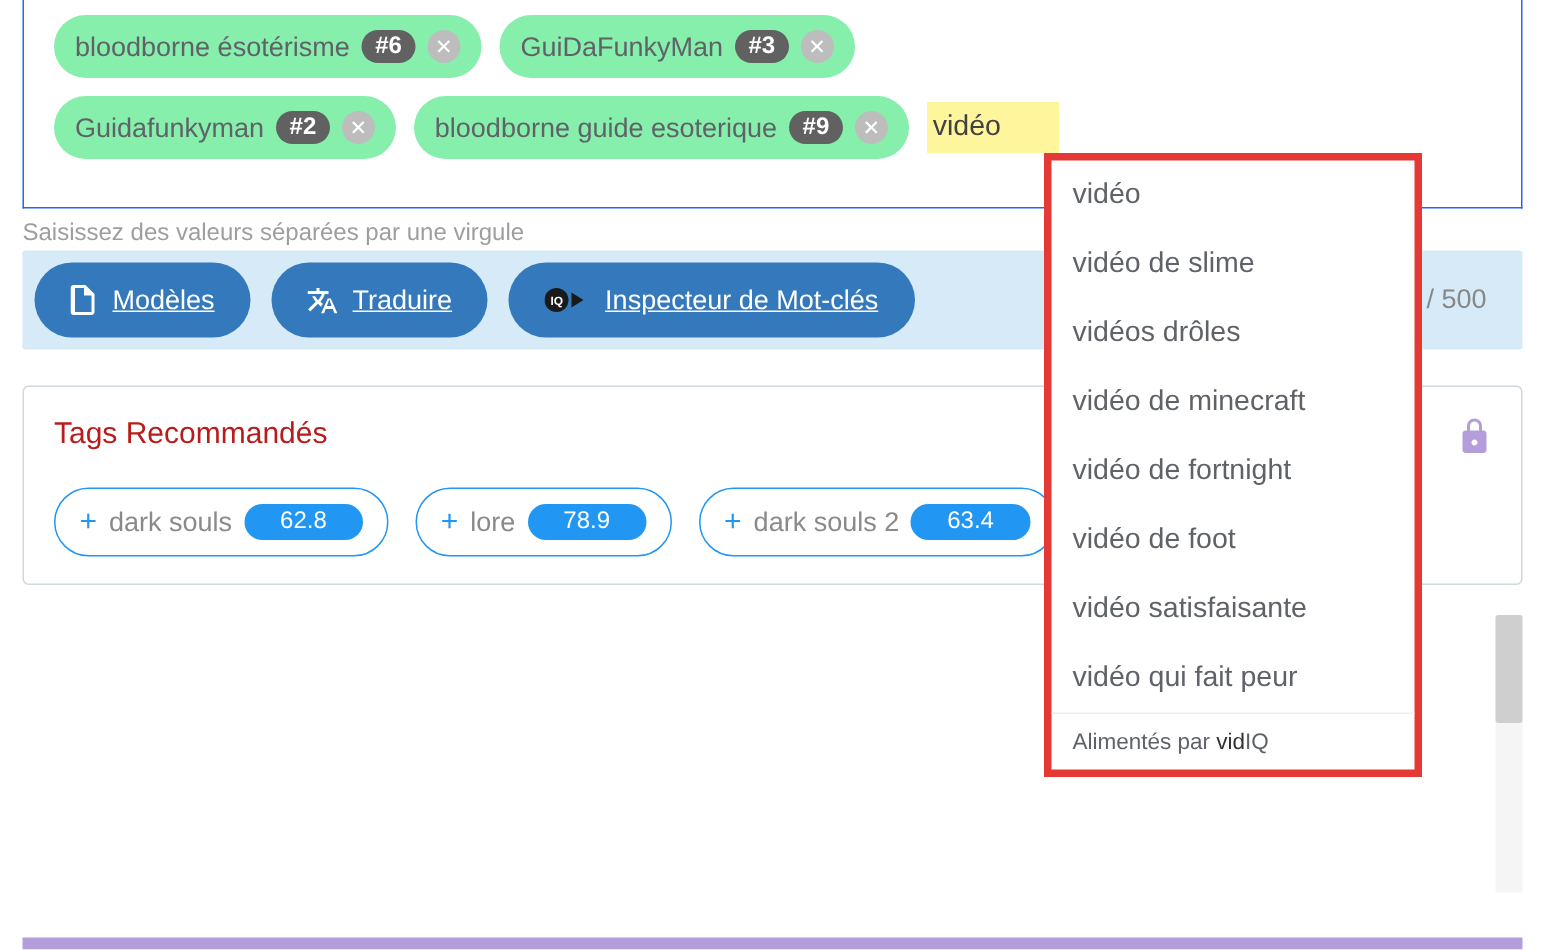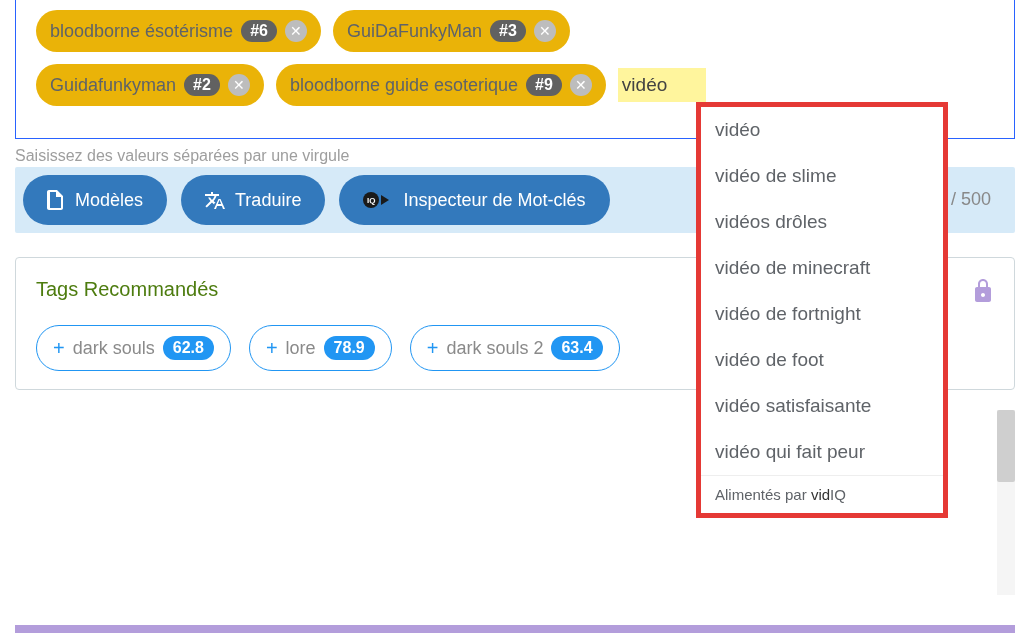--- a/index.html
+++ b/index.html
@@ -1,36 +1,36 @@
 <!DOCTYPE html>
 <html><head>
 <meta charset="utf-8">
 <style>
 * { box-sizing: border-box; margin: 0; padding: 0; }
 body { font-family: -apple-system, BlinkMacSystemFont, Arial, sans-serif; background: #fff; width: 1030px; height: 633px; overflow: hidden; position: relative; }
 .tag-container { border: 1px solid #2962ff; border-top: none; padding: 10px 20px 20px 20px; margin: 0 15px; }
 .tag-row { display: flex; gap: 12px; margin-bottom: 12px; flex-wrap: wrap; align-items: center; }
-.tag-pill { display: inline-flex; align-items: center; background: #eab308; border-radius: 30px; padding: 10px 14px; color: #5f6368; font-size: 18px; gap: 8px; }
+.tag-pill { display: inline-flex; align-items: center; background: #86efac; border-radius: 30px; padding: 10px 14px; color: #5f6368; font-size: 18px; gap: 8px; }
 .tag-badge { background: #616161; color: #fff; border-radius: 14px; padding: 2px 9px; font-size: 16px; font-weight: 600; }
 .tag-close { width: 22px; height: 22px; border-radius: 50%; background: #bdbdbd; color: #fff; display: flex; align-items: center; justify-content: center; font-size: 14px; }
 .tag-input { border: none; outline: none; font-size: 19px; color: #424242; padding: 6px 4px; background: #fff59d; }
 .helper-text { color: #9e9e9e; font-size: 16px; padding: 8px 15px 2px 15px; }
 .toolbar { background: #d6eaf8; margin: 0 15px; padding: 8px; border-radius: 2px; position: relative; }
 .toolbar-row { display: flex; gap: 14px; margin-bottom: 16px; flex-wrap: wrap; }
 .toolbar-row:last-child { margin-bottom: 0; }
-.btn { display: inline-flex; align-items: center; gap: 10px; background: #3379bc; color: #fff; border: none; border-radius: 28px; padding: 14px 24px; font-size: 18px; font-weight: 500; cursor: pointer; }
+.btn { display: inline-flex; align-items: center; gap: 10px; background: #3379bc; color: #fff; border: none; border-radius: 28px; padding: 14px 24px; font-size: 18px; font-weight: 500; cursor: pointer; text-decoration: underline; }
 .btn svg { fill: #fff; }
 .char-count { position: absolute; right: 24px; top: 22px; color: #888; font-size: 18px; }
 .recommended { margin: 24px 15px 0 15px; border: 1px solid #cfd8dc; border-radius: 4px; padding: 20px 20px 18px 20px; position: relative; }
-.rec-title { color: #4d7c0f; font-size: 20px; margin-bottom: 24px; }
+.rec-title { color: #b91c1c; font-size: 20px; margin-bottom: 24px; }
 .lock-icon { position: absolute; right: 20px; top: 20px; color: #b39ddb; }
 .rec-tags { display: flex; gap: 18px; }
 .rec-tag { display: inline-flex; align-items: center; gap: 8px; border: 1.5px solid #2196f3; border-radius: 28px; padding: 10px 16px; color: #8a8a8a; font-size: 18px; }
 .rec-plus { color: #2196f3; font-size: 20px; font-weight: 300; }
-.rec-score { background: #2196f3; color: #fff; border-radius: 16px; padding: 3px 10px; font-size: 16px; font-weight: 700; }
+.rec-score { background: #2196f3; color: #fff; border-radius: 16px; padding: 3px 24px; font-size: 16px; font-weight: 400; }
 .autocomplete { position: absolute; left: 696px; top: 102px; width: 252px; border: 5px solid #e53935; background: #fff; z-index: 100; }
 .auto-item { padding: 12px 14px; color: #5f6368; font-size: 19px; cursor: pointer; }
 .auto-footer { padding: 10px 14px; color: #5f6368; font-size: 15px; border-top: 1px solid #eee; }
 .auto-footer b { font-weight: 400; color: #333; }
 .footer-bar { position: absolute; bottom: 0; left: 15px; right: 15px; height: 8px; background: #b39ddb; }
 .scrollbar { position: absolute; right: 15px; top: 410px; width: 18px; height: 185px; background: #f5f5f5; }
 .scrollthumb { position: absolute; top: 0; width: 100%; height: 72px; background: #cfcfcf; border-radius: 2px; }
 </style>
 </head>
 <body>

